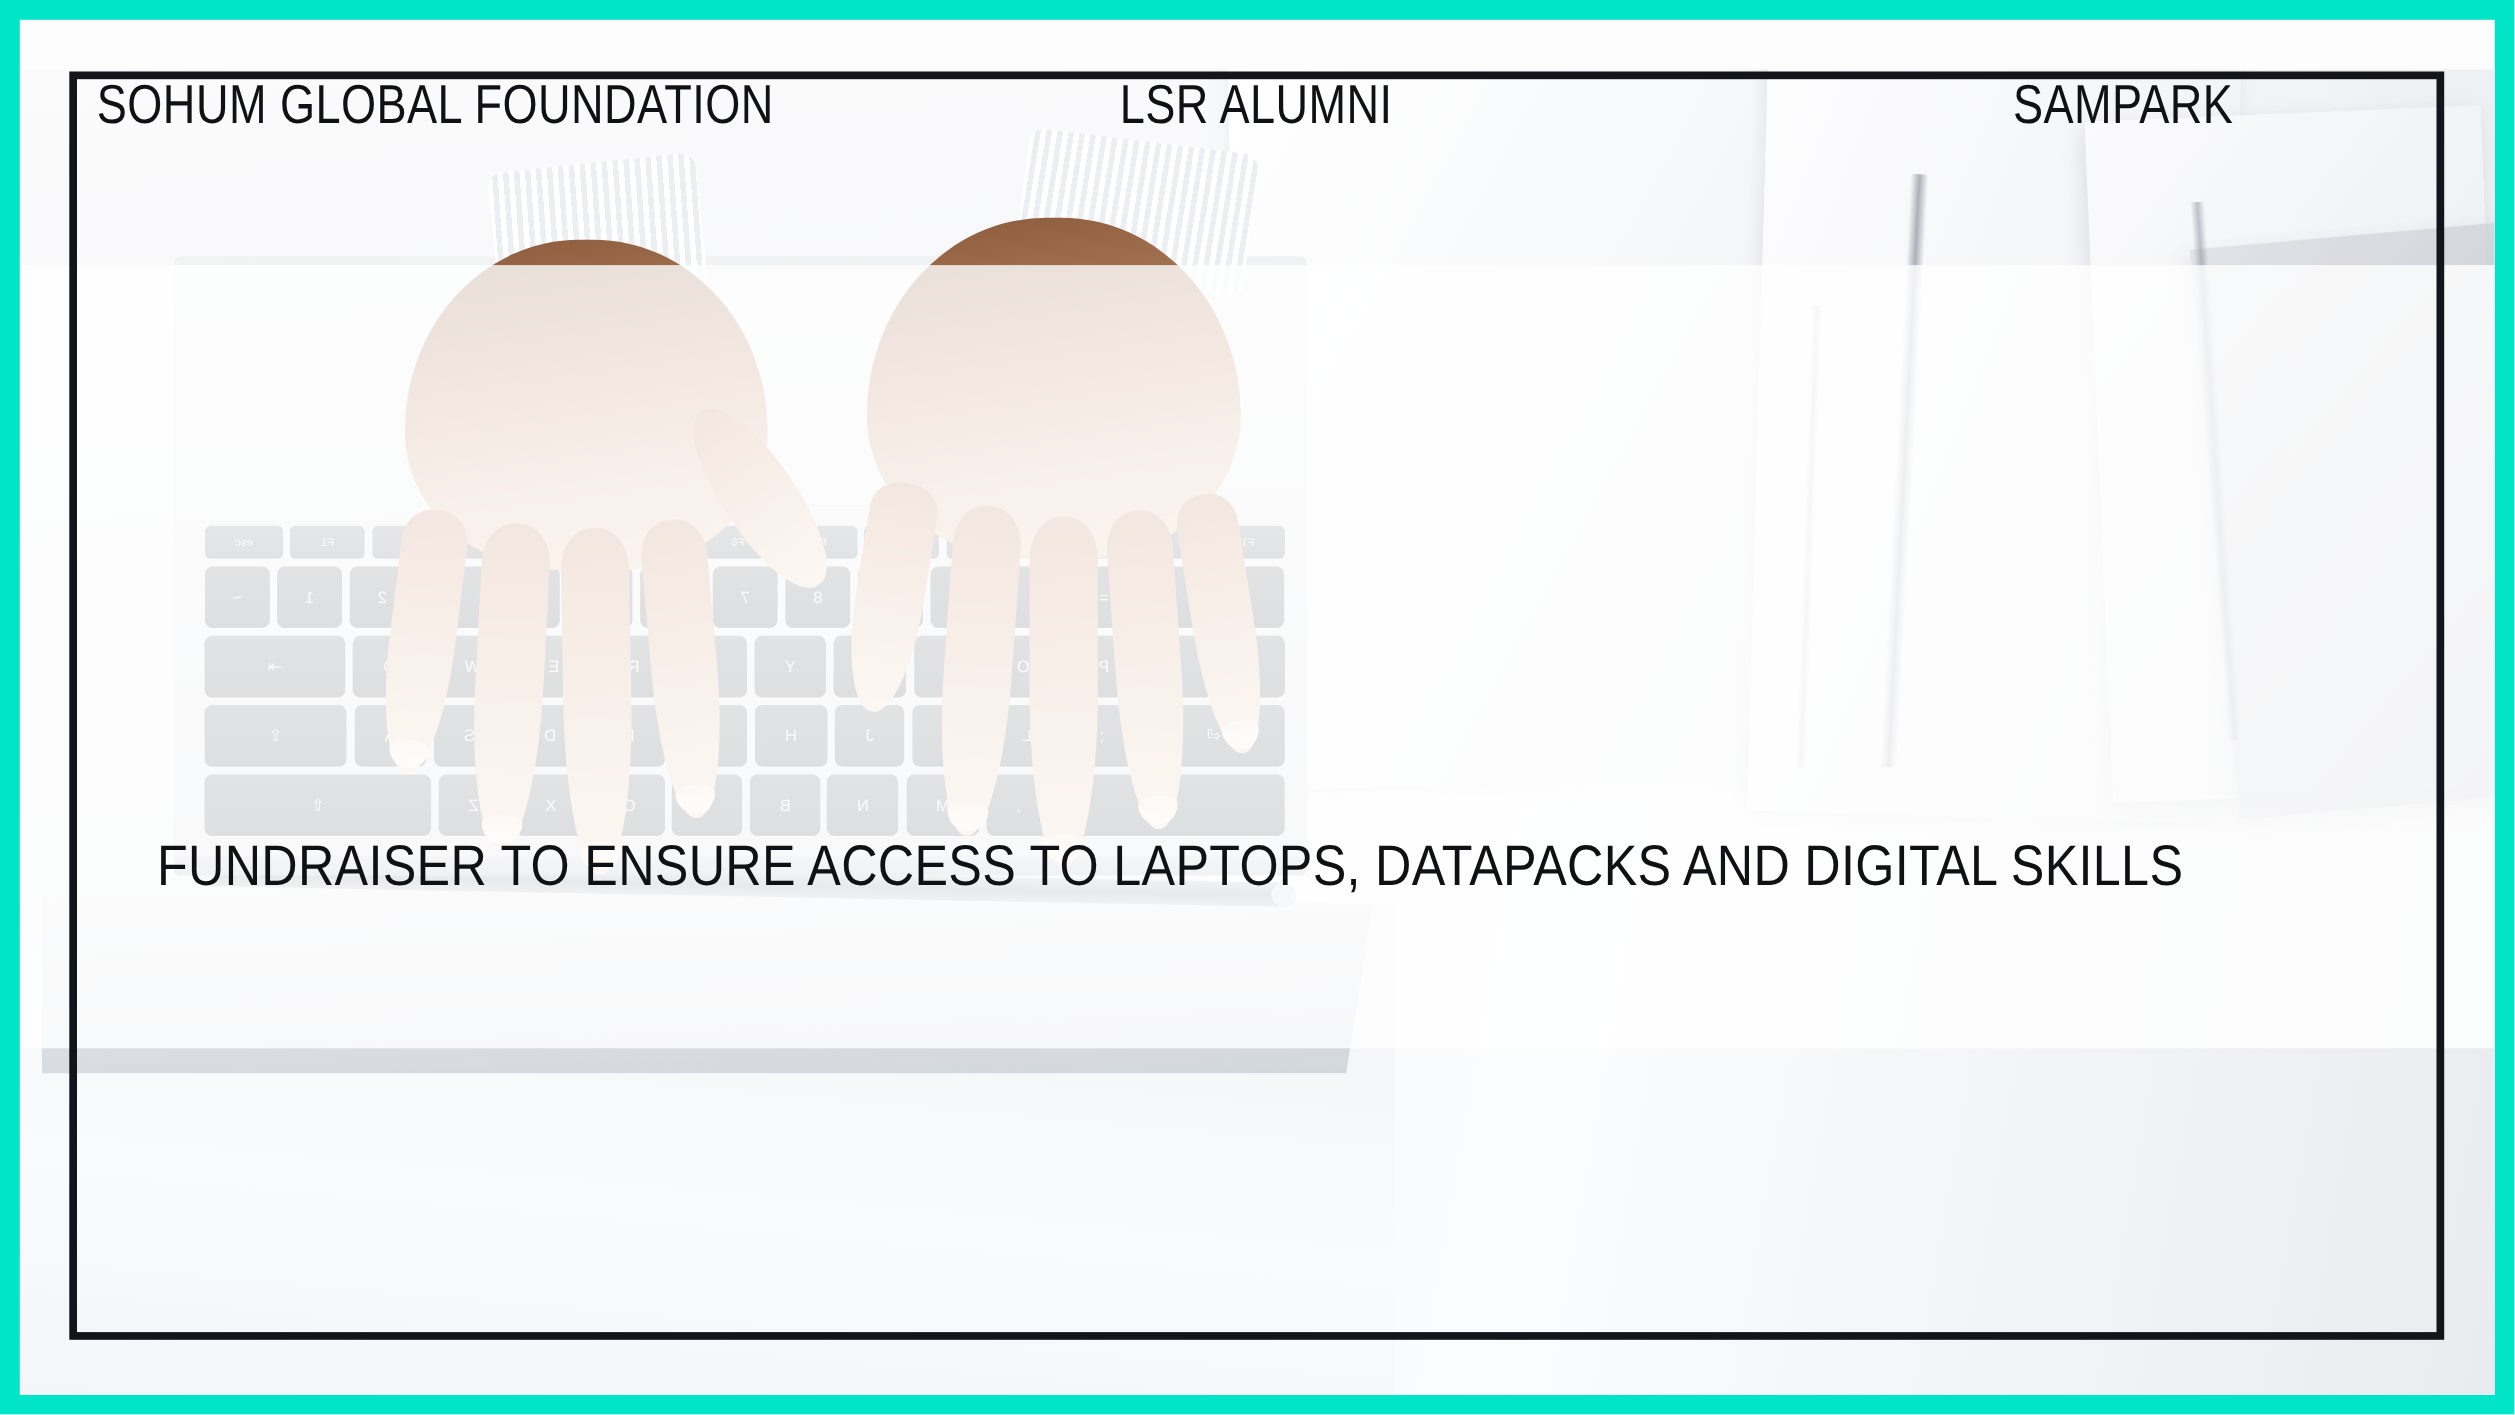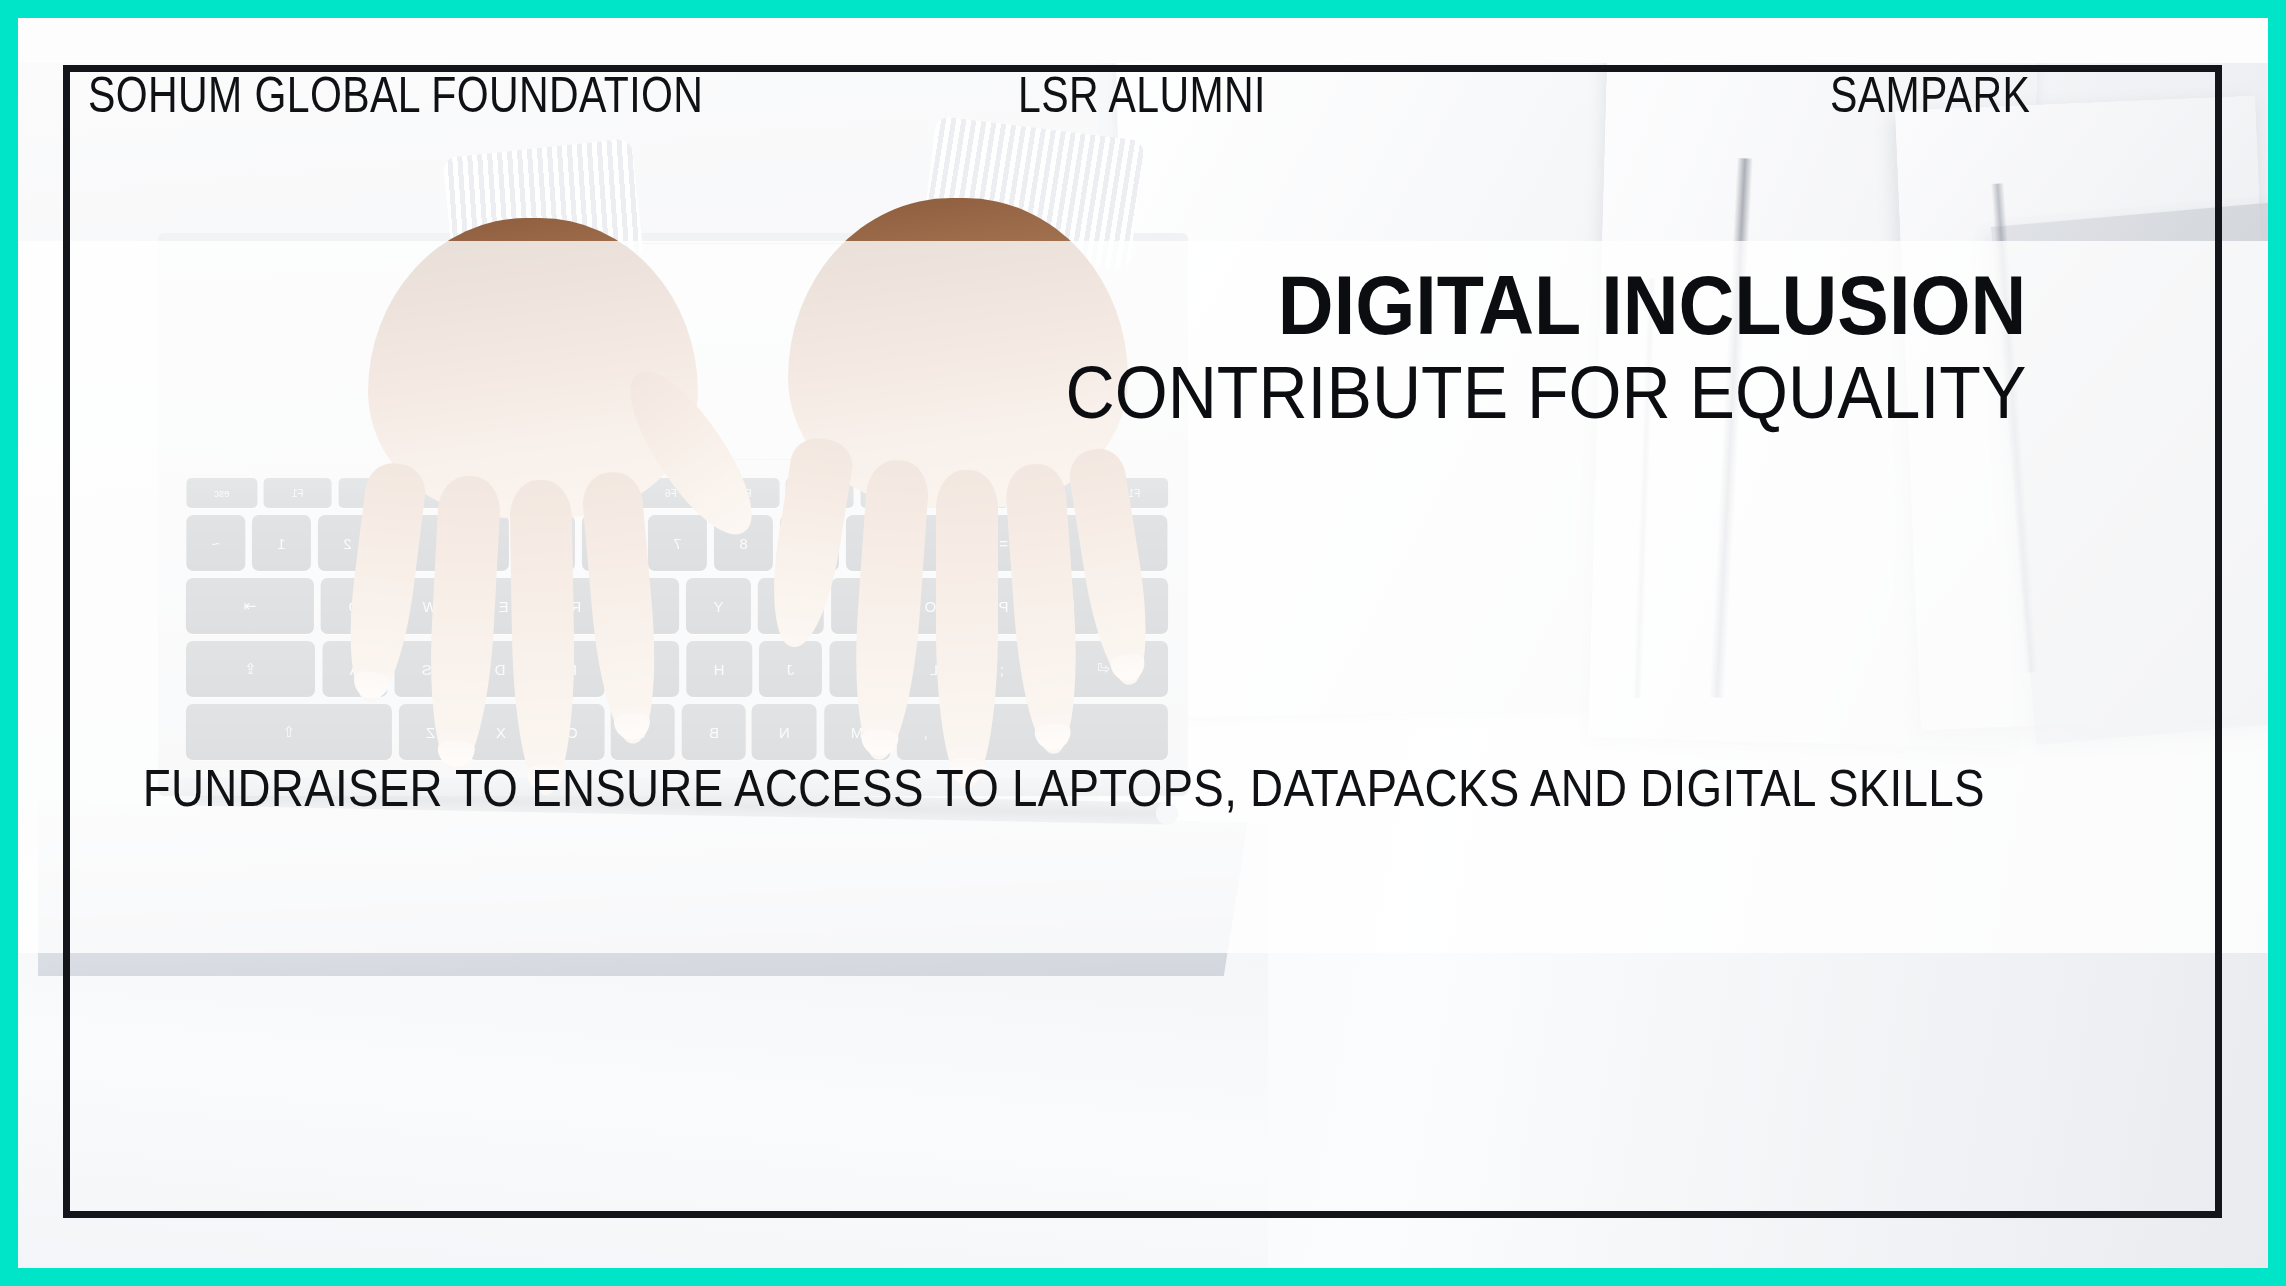--- a/index.html
+++ b/index.html
@@ -455,23 +455,19 @@
     </div>
 
     <div id="black-frame"></div>
 
     <div id="text-layer">
 
       <div class="hdr" id="hdr-left">SOHUM GLOBAL FOUNDATION</div>
       <div class="hdr" id="hdr-mid">LSR ALUMNI</div>
       <div class="hdr" id="hdr-right">SAMPARK</div>
 
-      <div id="headline-block">
-        <div id="headline">DIGITAL INCLUSION</div>
-        <div id="subhead">CONTRIBUTE FOR EQUALITY</div>
-      </div>
 
 
       <div id="footer-line">FUNDRAISER TO ENSURE ACCESS TO LAPTOPS, DATAPACKS AND DIGITAL SKILLS</div>
     </div>
 
   </div>
 </div>
 
 </body></html>

